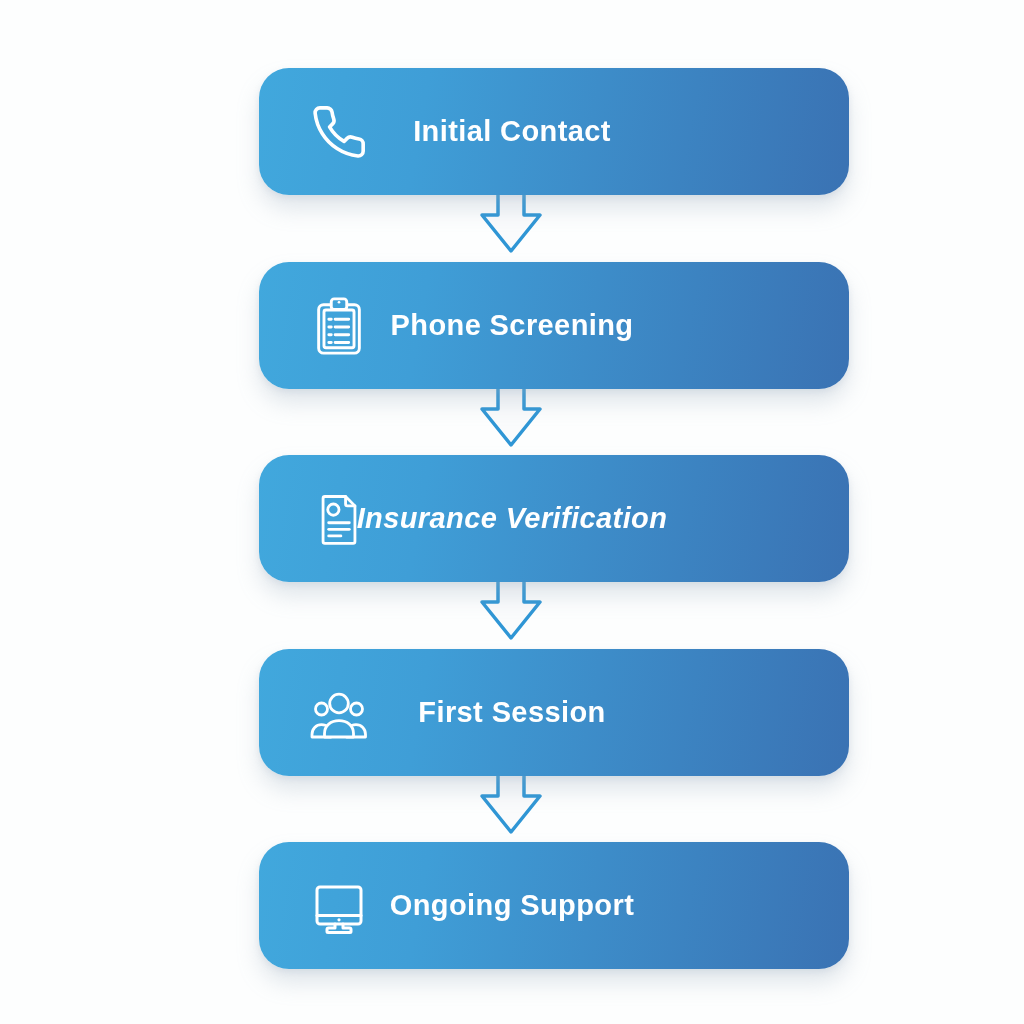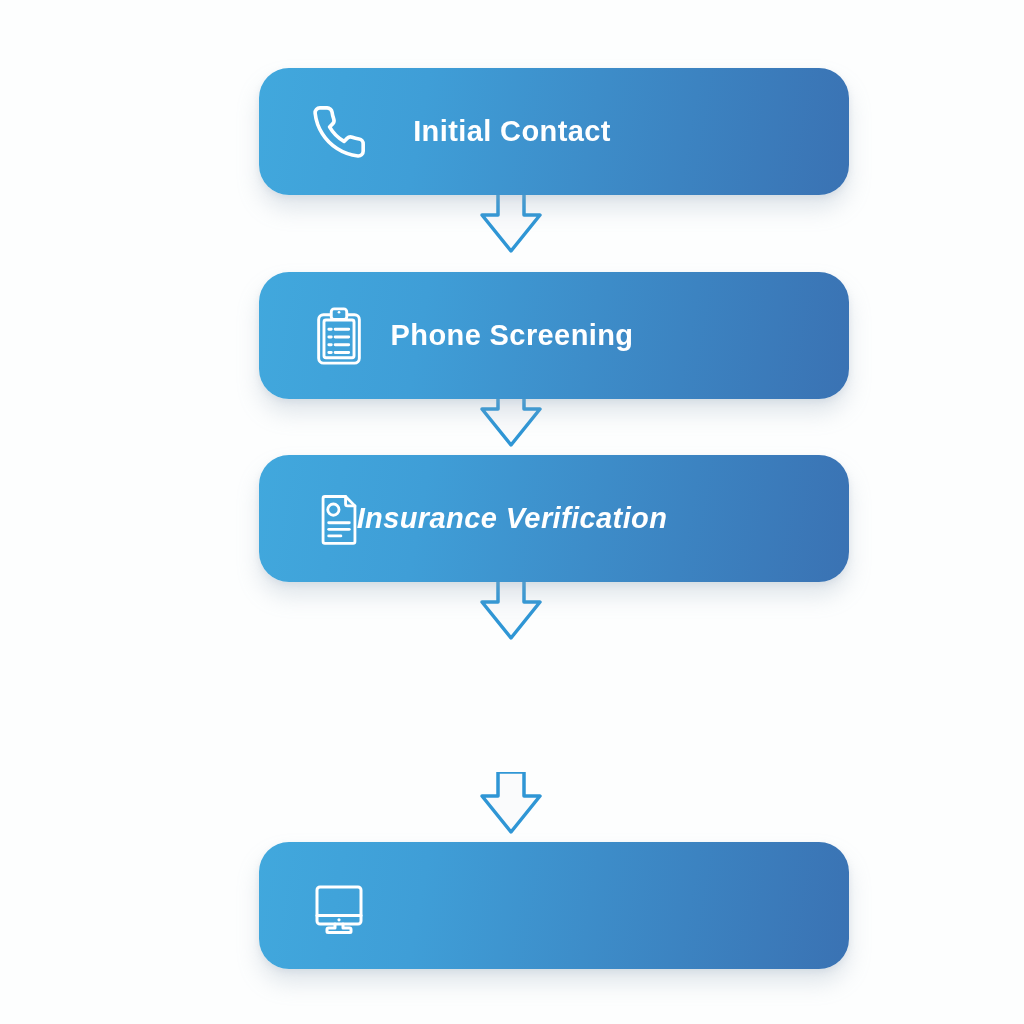--- a/index.html
+++ b/index.html
@@ -20,21 +20,21 @@
     left: 215px;
     width: 590px;
     height: 127px;
     border-radius: 30px;
     background: linear-gradient(100deg, #41a8dd 0%, #3f9ed7 28%, #3a72b3 100%);
     box-shadow: 0 14px 22px rgba(150, 168, 188, 0.28), 0 3px 6px rgba(150, 168, 188, 0.18);
     z-index: 2;
     margin-left: 44px;
   }
   .step-1 { top: 68px; }
-  .step-2 { top: 272px; }
+  .step-2 { top: 262px; }
   .step-3 { top: 455px; font-style: italic; }
   .step-4 { top: 649px; }
   .step-5 { top: 842px; }
 
   .step-icon {
     position: absolute;
     left: 48px;
     top: 50%;
     transform: translateY(-50%);
     width: 64px;
@@ -122,29 +122,43 @@
         <path d="M21 52 h13"></path>
       </svg>
     </span>
     <span class="step-label">Insurance Verification</span>
   </div>
 
   <svg class="arrow-connector arrow-c" viewBox="0 0 70 64">
     <polygon points="22,0 22,24 6,24 35,60 64,24 48,24 48,0" fill="#fafbfc" stroke="#2f96d5" stroke-width="3.5" stroke-linejoin="round"></polygon>
   </svg>
 
+  <div class="step-block step-4">
+    <span class="step-icon">
+      <svg width="66" height="60" viewBox="0 0 64 58" fill="none" stroke="#ffffff" stroke-width="2.8" stroke-linecap="round" stroke-linejoin="round">
+        <circle cx="14.5" cy="25" r="6"></circle>
+        <path d="M5 53 v-2.5 c0-5.8 4-9.8 9.5-9.8 s9.5 4 9.5 9.8 V53 z"></path>
+        <circle cx="49.5" cy="25" r="6"></circle>
+        <path d="M39.5 53 v-2.5 c0-5.8 4-9.8 9.5-9.8 s9.5 4 9.5 9.8 V53 z"></path>
+        <path d="M17.5 53 v-3.5 c0-8 6.3-12.8 14.5-12.8 s14.5 4.8 14.5 12.8 V53 z" fill="#40a3da"></path>
+        <circle cx="32" cy="19.5" r="9.3" fill="#40a3da"></circle>
+      </svg>
+    </span>
+    <span class="step-label">First Session</span>
+  </div>
 
   <svg class="arrow-connector arrow-d" viewBox="0 0 70 64">
     <polygon points="22,0 22,24 6,24 35,60 64,24 48,24 48,0" fill="#fafbfc" stroke="#2f96d5" stroke-width="3.5" stroke-linejoin="round"></polygon>
   </svg>
 
   <div class="step-block step-5">
     <span class="step-icon">
       <svg width="64" height="62" viewBox="0 0 64 62" fill="none" stroke="#ffffff" stroke-width="3" stroke-linecap="round" stroke-linejoin="round">
         <rect x="10" y="12" width="44" height="37" rx="3"></rect>
         <path d="M10 40.5 h44"></path>
         <circle cx="32" cy="44.8" r="1.6" fill="#ffffff" stroke="none"></circle>
         <path d="M28 49 v4 h-6.5 a1.5 1.5 0 0 0 -1.5 1.5 v2 a1 1 0 0 0 1 1 h22 a1 1 0 0 0 1 -1 v-2 a1.5 1.5 0 0 0 -1.5 -1.5 H36 v-4"></path>
       </svg>
     </span>
+    <span class="step-label">Ongoing Support</span>
   </div>
 
 </div>
 
 </body></html>

